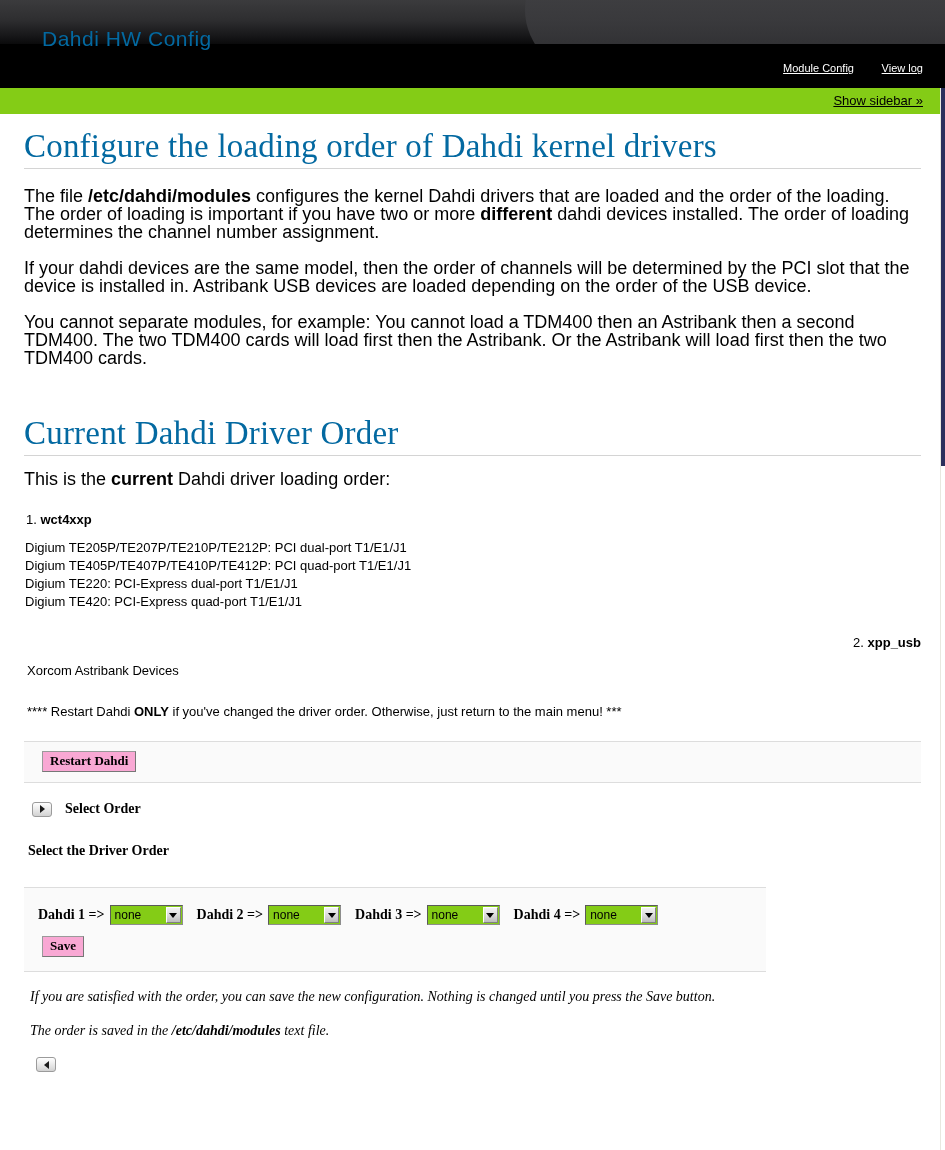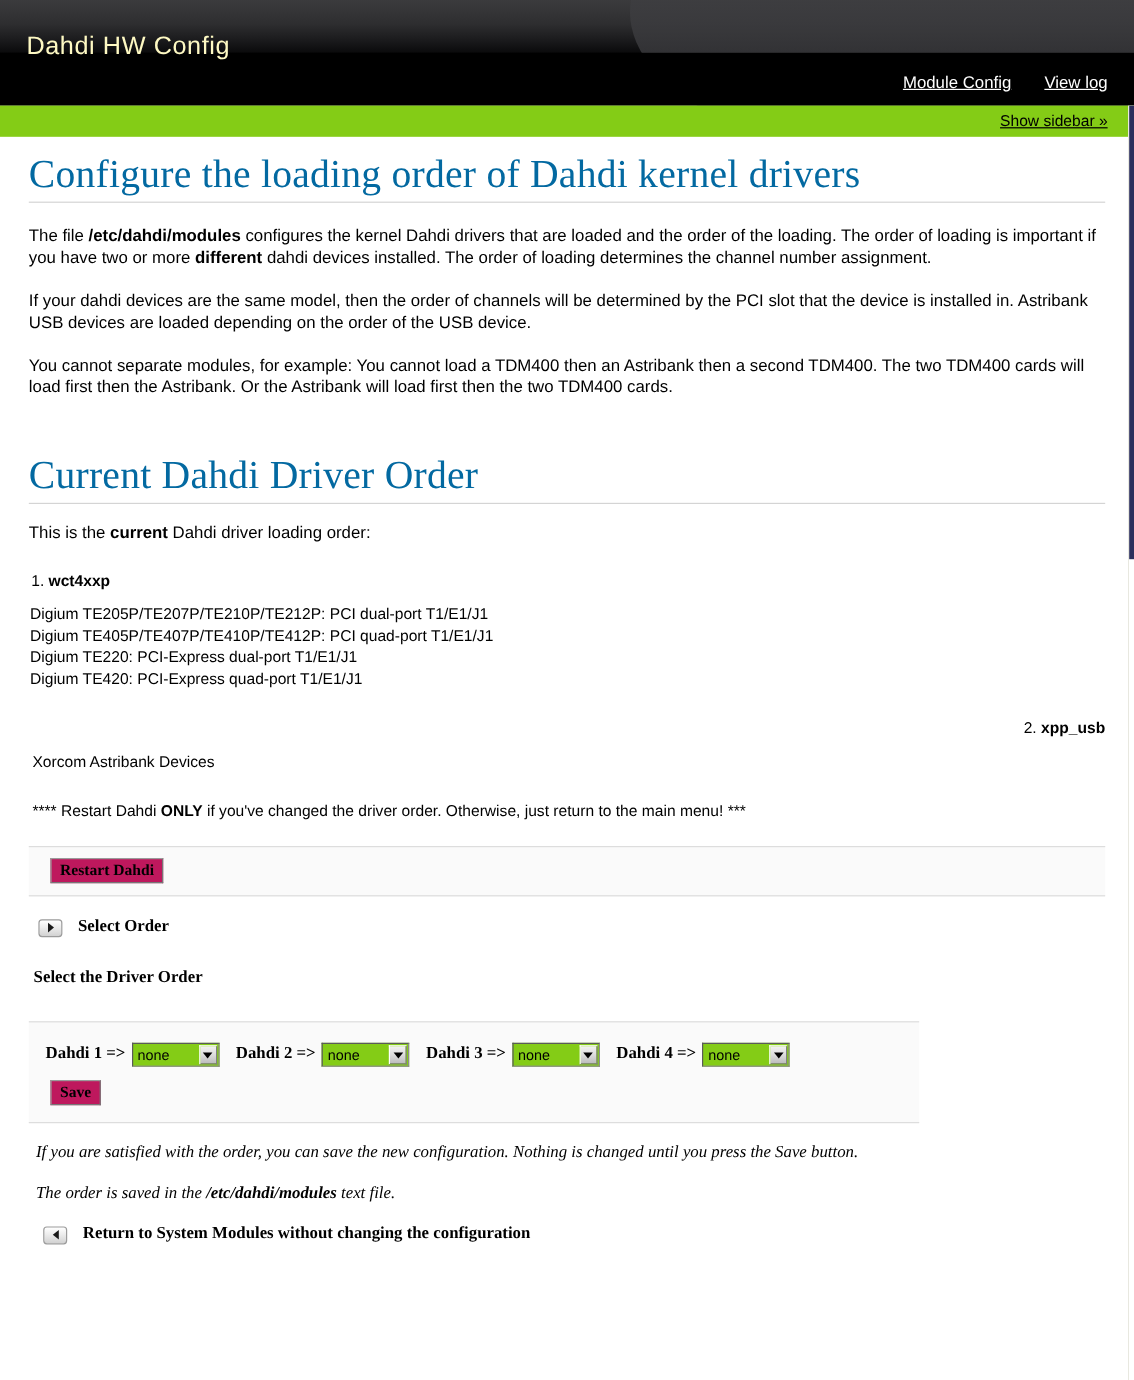--- a/index.html
+++ b/index.html
@@ -44,39 +44,39 @@
   }
   .header-mask {
     position: absolute;
     left: 0; top: 44px;
     width: 945px;
     height: 44px;
     background: #000000;
   }
   .app-title {
     position: absolute;
-    left: 22px;
+    left: 42px;
     top: 27px;
     font-size: 21px;
-    color: #fef9c3;
+    color: #0369a1;
     letter-spacing: 0.5px;
     z-index: 5;
     white-space: nowrap;
   }
   .header-nav {
     position: absolute;
     right: 22px;
     top: 60px;
     z-index: 5;
     white-space: nowrap;
   }
   .header-nav a {
     color: #ffffff;
     text-decoration: underline;
-    font-size: 14px;
+    font-size: 11px;
     margin-left: 24px;
   }
 
   
   .sidebar-row {
     position: relative;
     height: 26px;
     background: #84cc16;
     text-align: right;
     padding-right: 22px;
@@ -103,21 +103,21 @@
     margin: 14px 0 0 0;
     padding: 0 0 3px 0;
     border-bottom: 1px solid #d4d4d4;
     letter-spacing: 0.2px;
   }
   h1.section.second {
     margin-top: 48px;
   }
 
   p.body {
-    font-size: 14px;
+    font-size: 18px;
     line-height: 18px;
     margin: 18px 0 0 0;
     color: #000000;
   }
   p.body b { font-weight: bold; }
 
   p.tight { margin-top: 14px; }
 
   .order-item {
     font-size: 13px;
@@ -154,21 +154,21 @@
     margin-top: 28px;
     padding: 17px 0 14px 8px;
     width: 742px;
     box-sizing: border-box;
   }
 
   button.winbtn {
     font-family: "Liberation Serif", serif;
     font-weight: bold;
     font-size: 13px;
-    background: #be185d;
+    background: #f9a8d4;
     border: 1px solid #9a9a9a;
     border-right-color: #777777;
     border-bottom-color: #777777;
     padding: 2px 7px 3px 7px;
     color: #000000;
     cursor: pointer;
     line-height: 14px;
   }
 
   
@@ -428,20 +428,19 @@
   </div>
 
   <p class="note">If you are satisfied with the order, you can save the new configuration. Nothing is changed until you press the Save button.</p>
 
   <p class="note second"><span>The order is saved in the </span><b>/etc/dahdi/modules</b><span> text file.</span></p>
 
   <div class="navlink bottom">
     <span class="arrowbtn">
         <span class="tri-left"></span>
       </span>
-    <span class="navlink-label">Return to System Modules without changing the configuration</span>
   </div>
 
 </div>
 
 <div class="page-edge"></div>
 <div class="scroll-track"></div>
 <div class="scroll-thumb"></div>
 
 </body></html>

